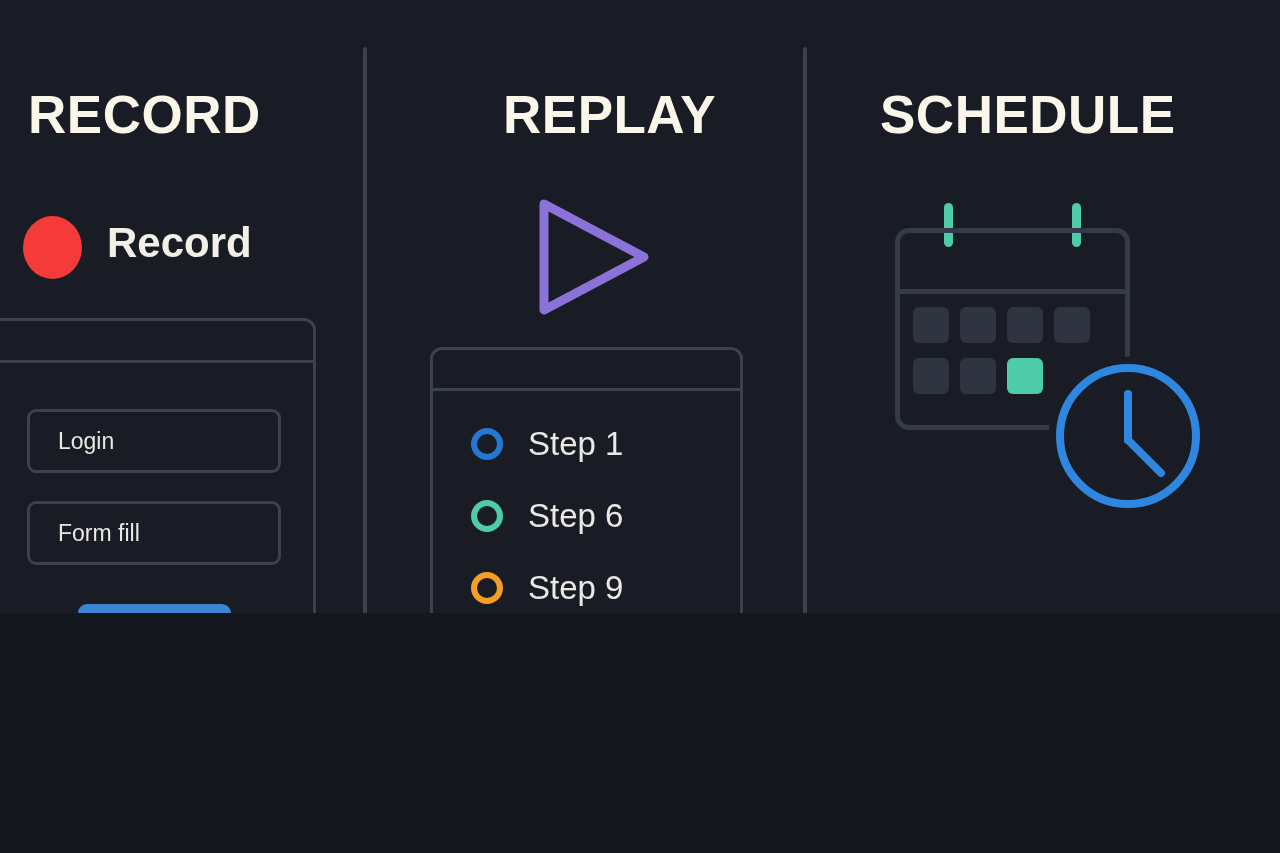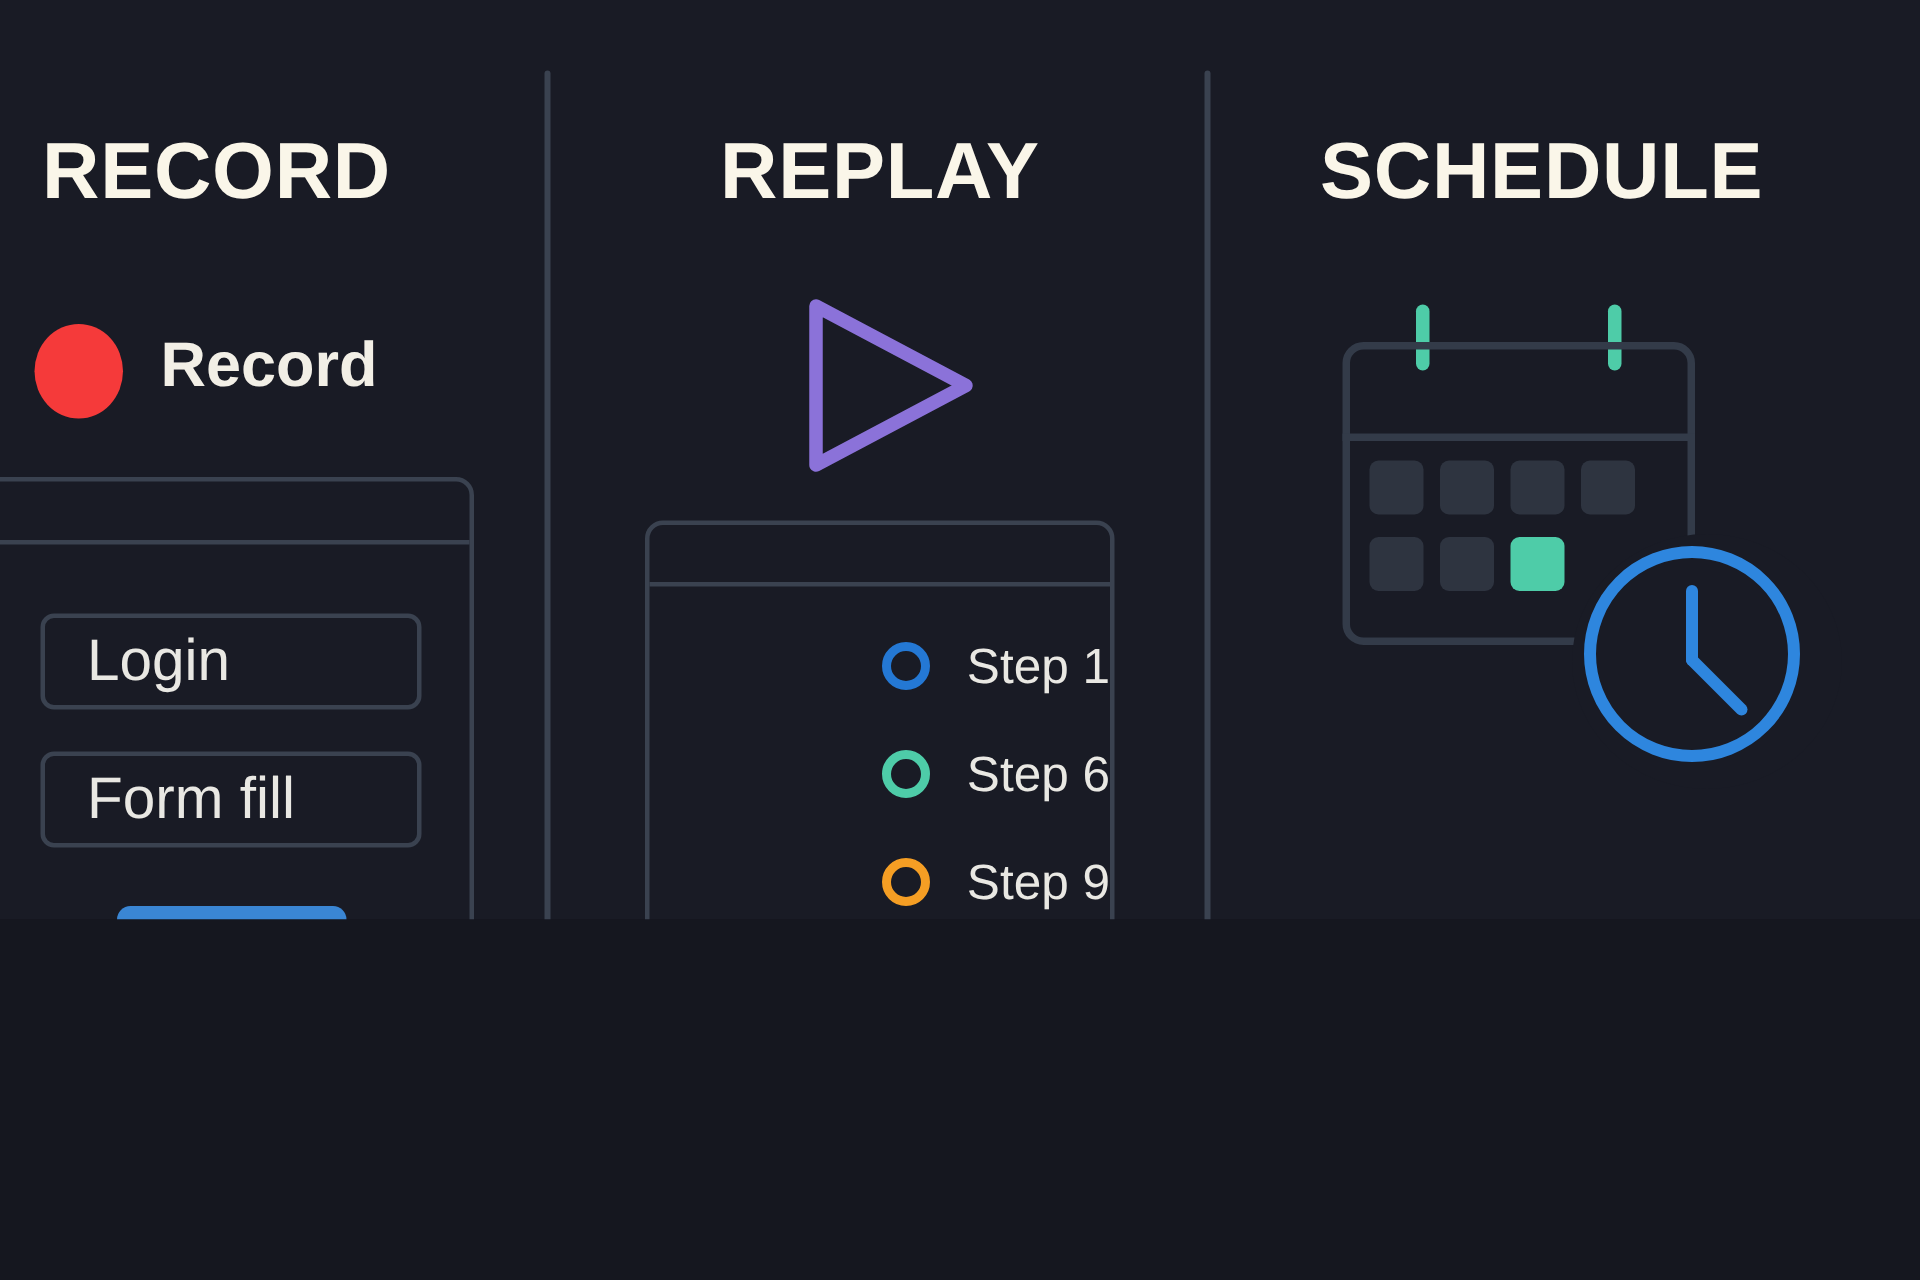--- a/index.html
+++ b/index.html
@@ -30,21 +30,21 @@
   .col-heading {
     position: absolute;
     color: #faf6e9;
     font-weight: bold;
     font-size: 53px;
     letter-spacing: 0.5px;
     white-space: nowrap;
     line-height: 1;
   }
   #heading-record   { left: 28px;  top: 88px; }
-  #heading-replay   { left: 480px; top: 88px; }
+  #heading-replay   { left: 503px; top: 88px; }
   #heading-schedule { left: 844px; top: 88px; margin-left: 36px; }
 
   
   #record-dot {
     position: absolute;
     left: 23px;
     top: 216px;
     width: 59px;
     height: 63px;
     border-radius: 50%;
@@ -84,21 +84,21 @@
     left: 78px;
     width: 254px;
     height: 64px;
     border: 3px solid #3a4250;
     border-radius: 9px;
     box-sizing: border-box;
     display: flex;
     align-items: center;
     padding-left: 28px;
     color: #e9e8e3;
-    font-size: 39px;
+    font-size: 23px;
     white-space: nowrap;
   }
   #record-field-0 { top: 88px; }
   #record-field-1 { top: 180px; }
   #record-submit-button {
     position: absolute;
     left: 129px;
     top: 283px;
     width: 153px;
     height: 44px;
@@ -136,21 +136,20 @@
   #replay-steps {
     position: absolute;
     left: 38px;
     top: 58px;
     right: 0;
   }
   .replay-step {
     display: flex;
     align-items: center;
     height: 72px;
-    justify-content: flex-end;
   }
   .step-ring {
     width: 32px;
     height: 32px;
     border-radius: 50%;
     border-style: solid;
     border-width: 6px;
     box-sizing: border-box;
     flex: none;
   }

